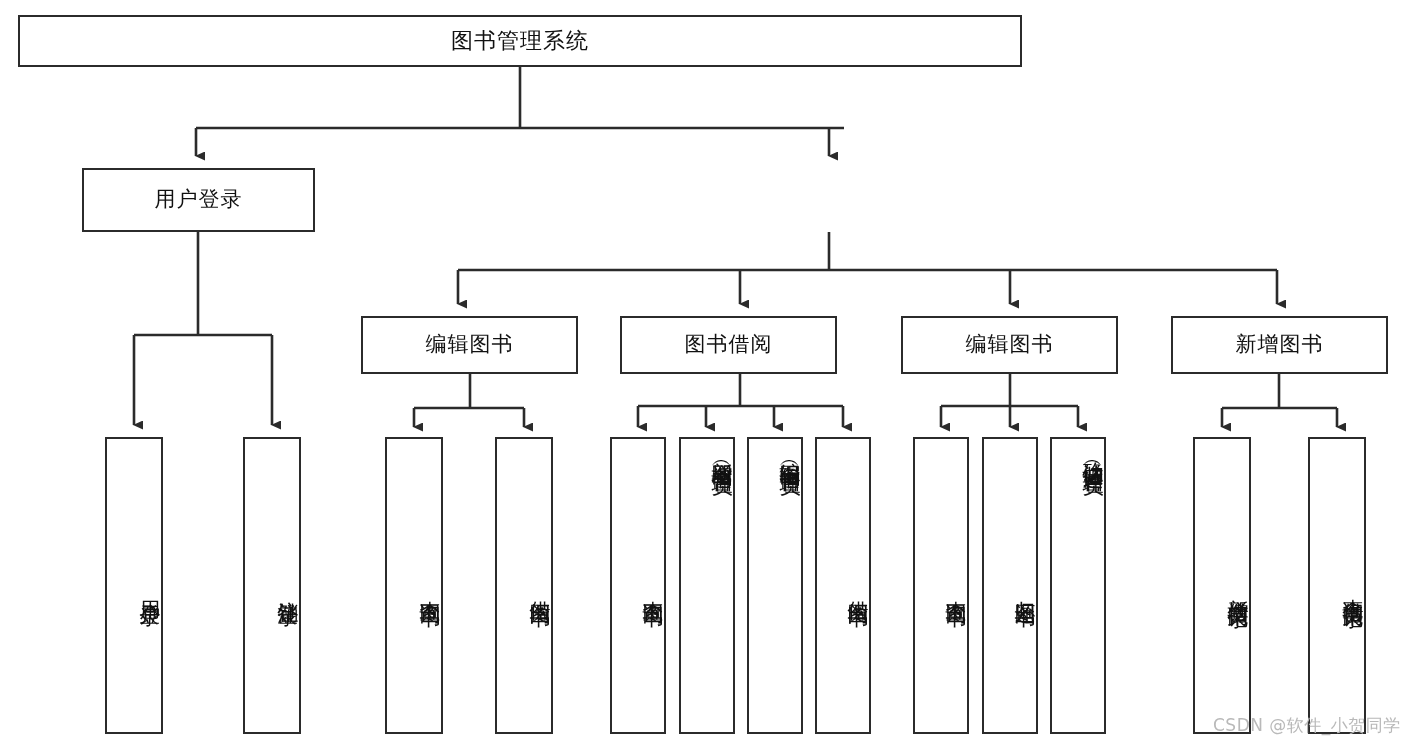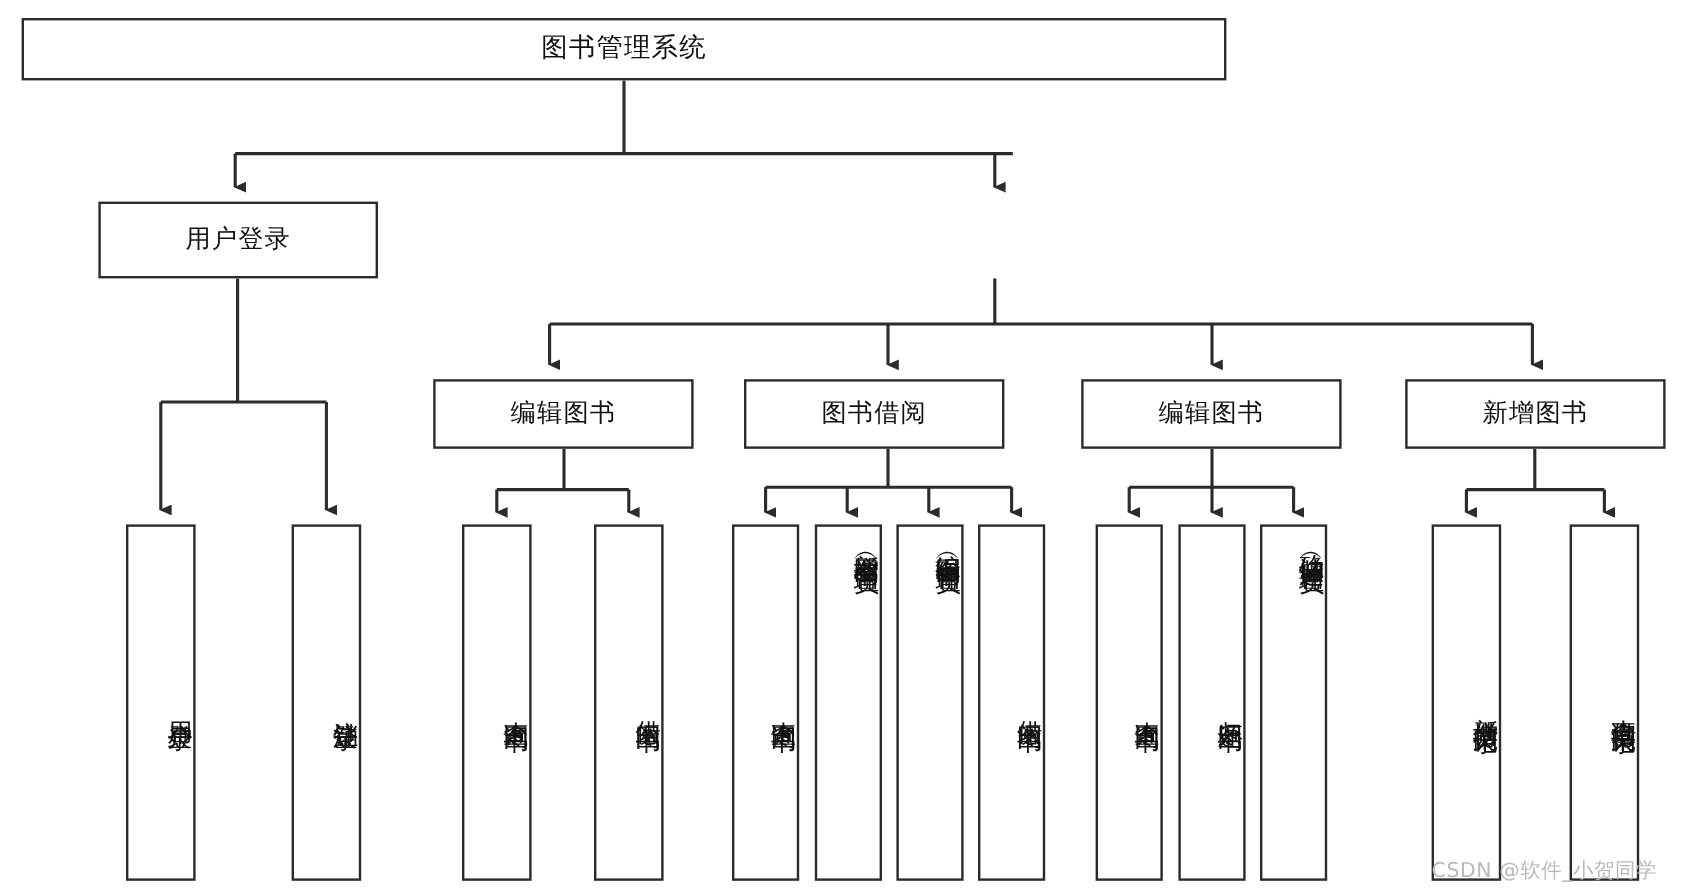--- a/index.html
+++ b/index.html
@@ -199,17 +199,17 @@
   </div>
 
   <div class="node node-v" style="left:1193px; top:437px; width:58px; height:297px;">
     <span>新增借阅记录</span>
   </div>
 
   <div class="node node-v" style="left:1308px; top:437px; width:58px; height:297px;">
     <span>查询借阅记录</span>
   </div>
 
-  <div class="watermark" style="left:1193px; top:714px;">
+  <div class="watermark" style="left:1193px; top:714px;padding-left:20px;">
     <span>CSDN @软件_小贺同学</span>
   </div>
 
 </div>
 
 </body></html>

